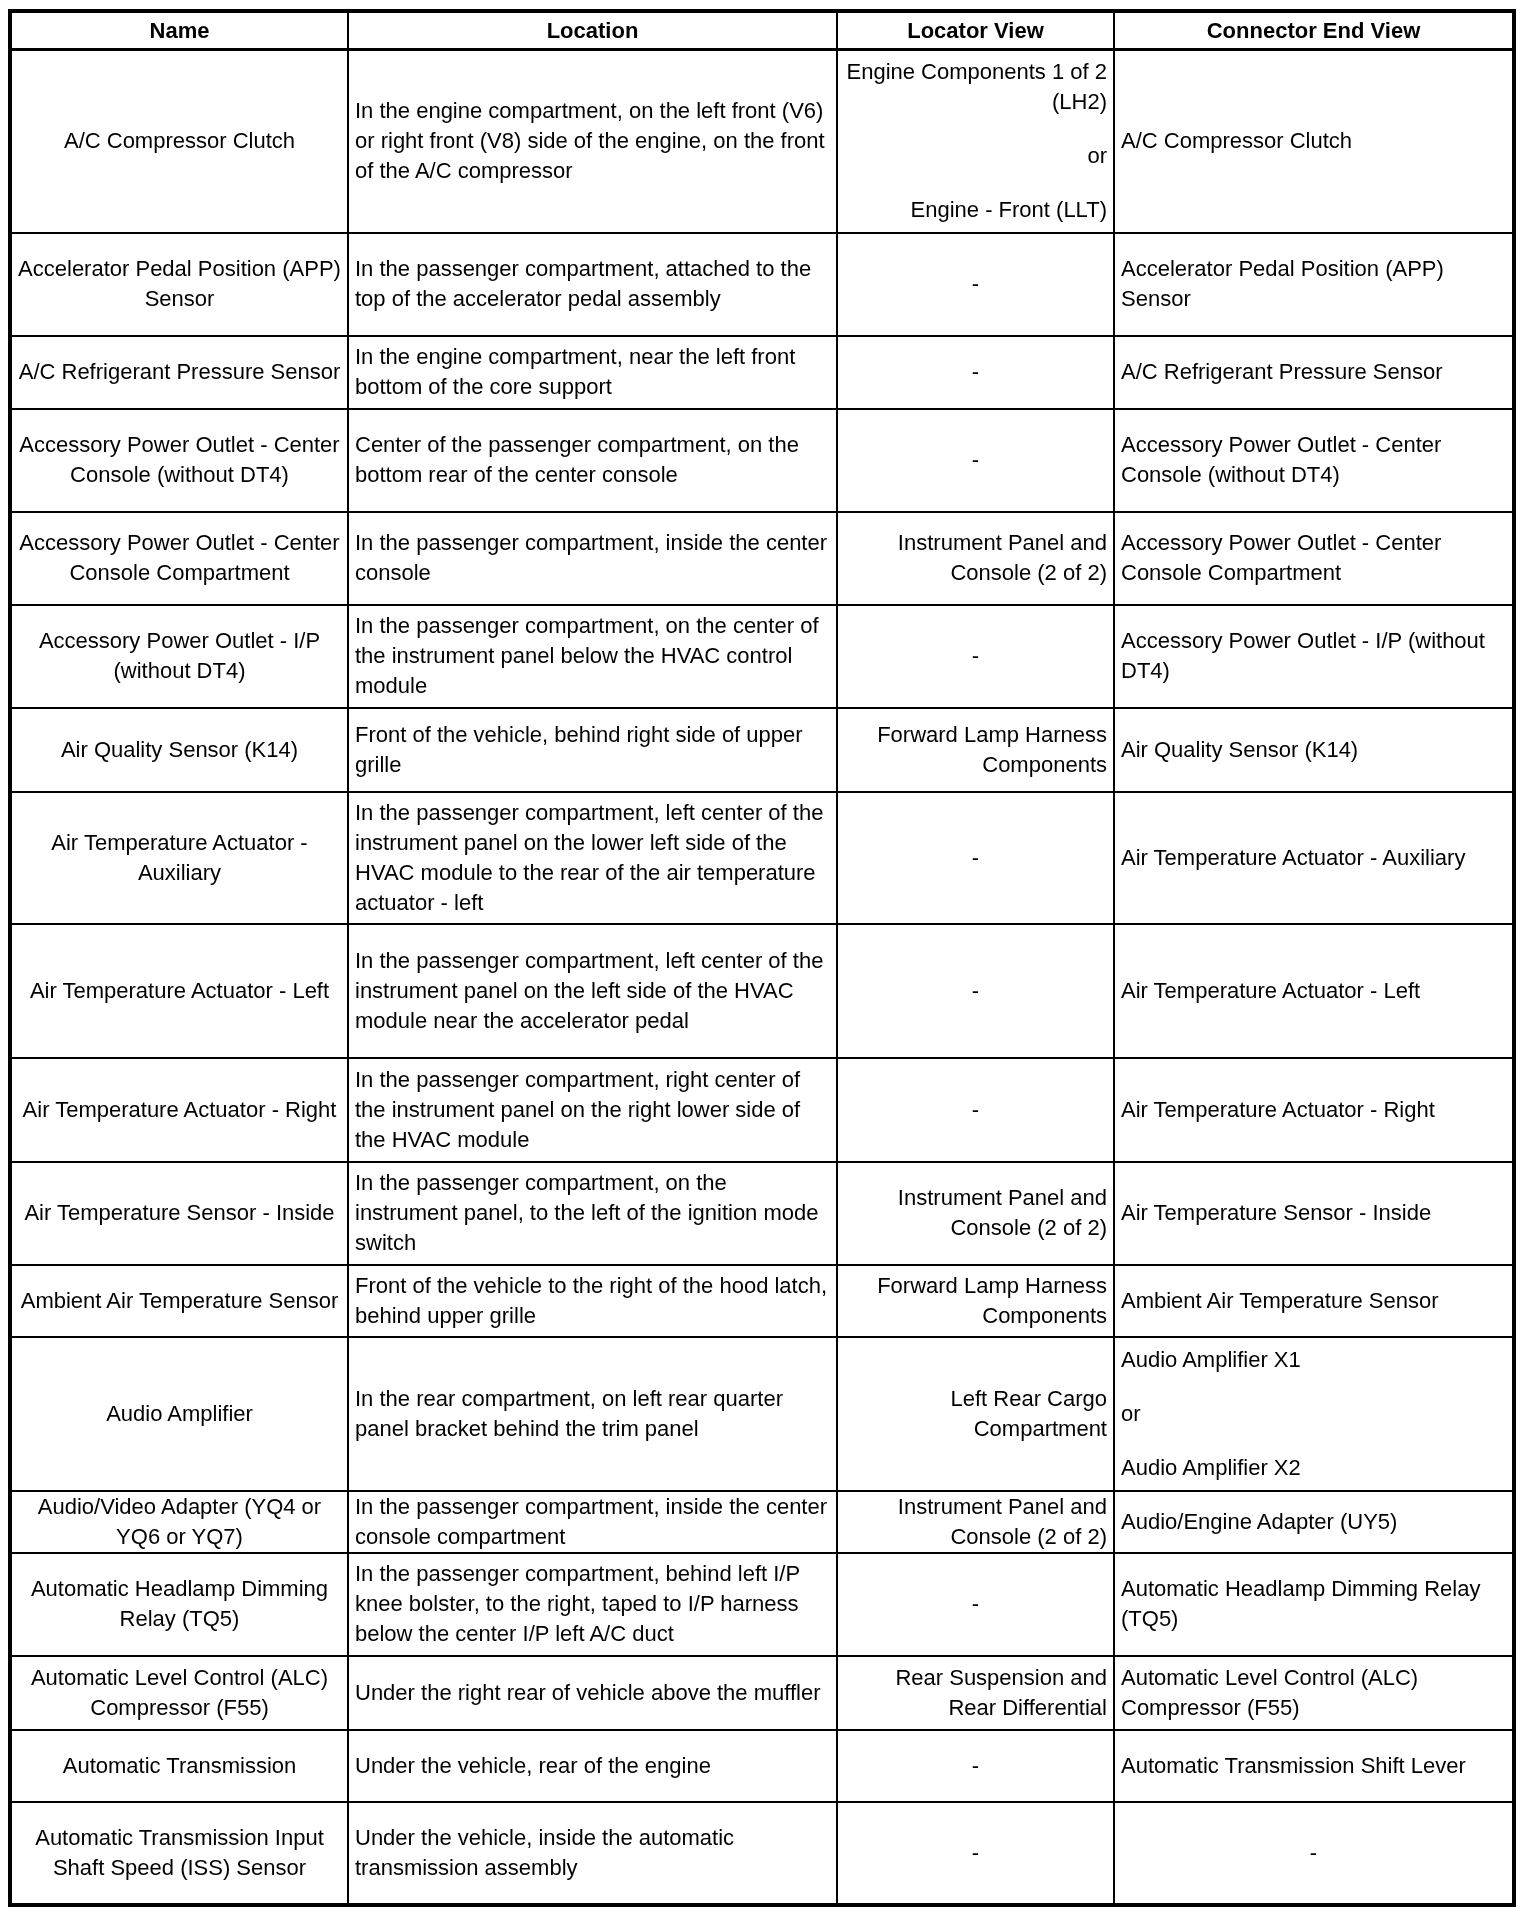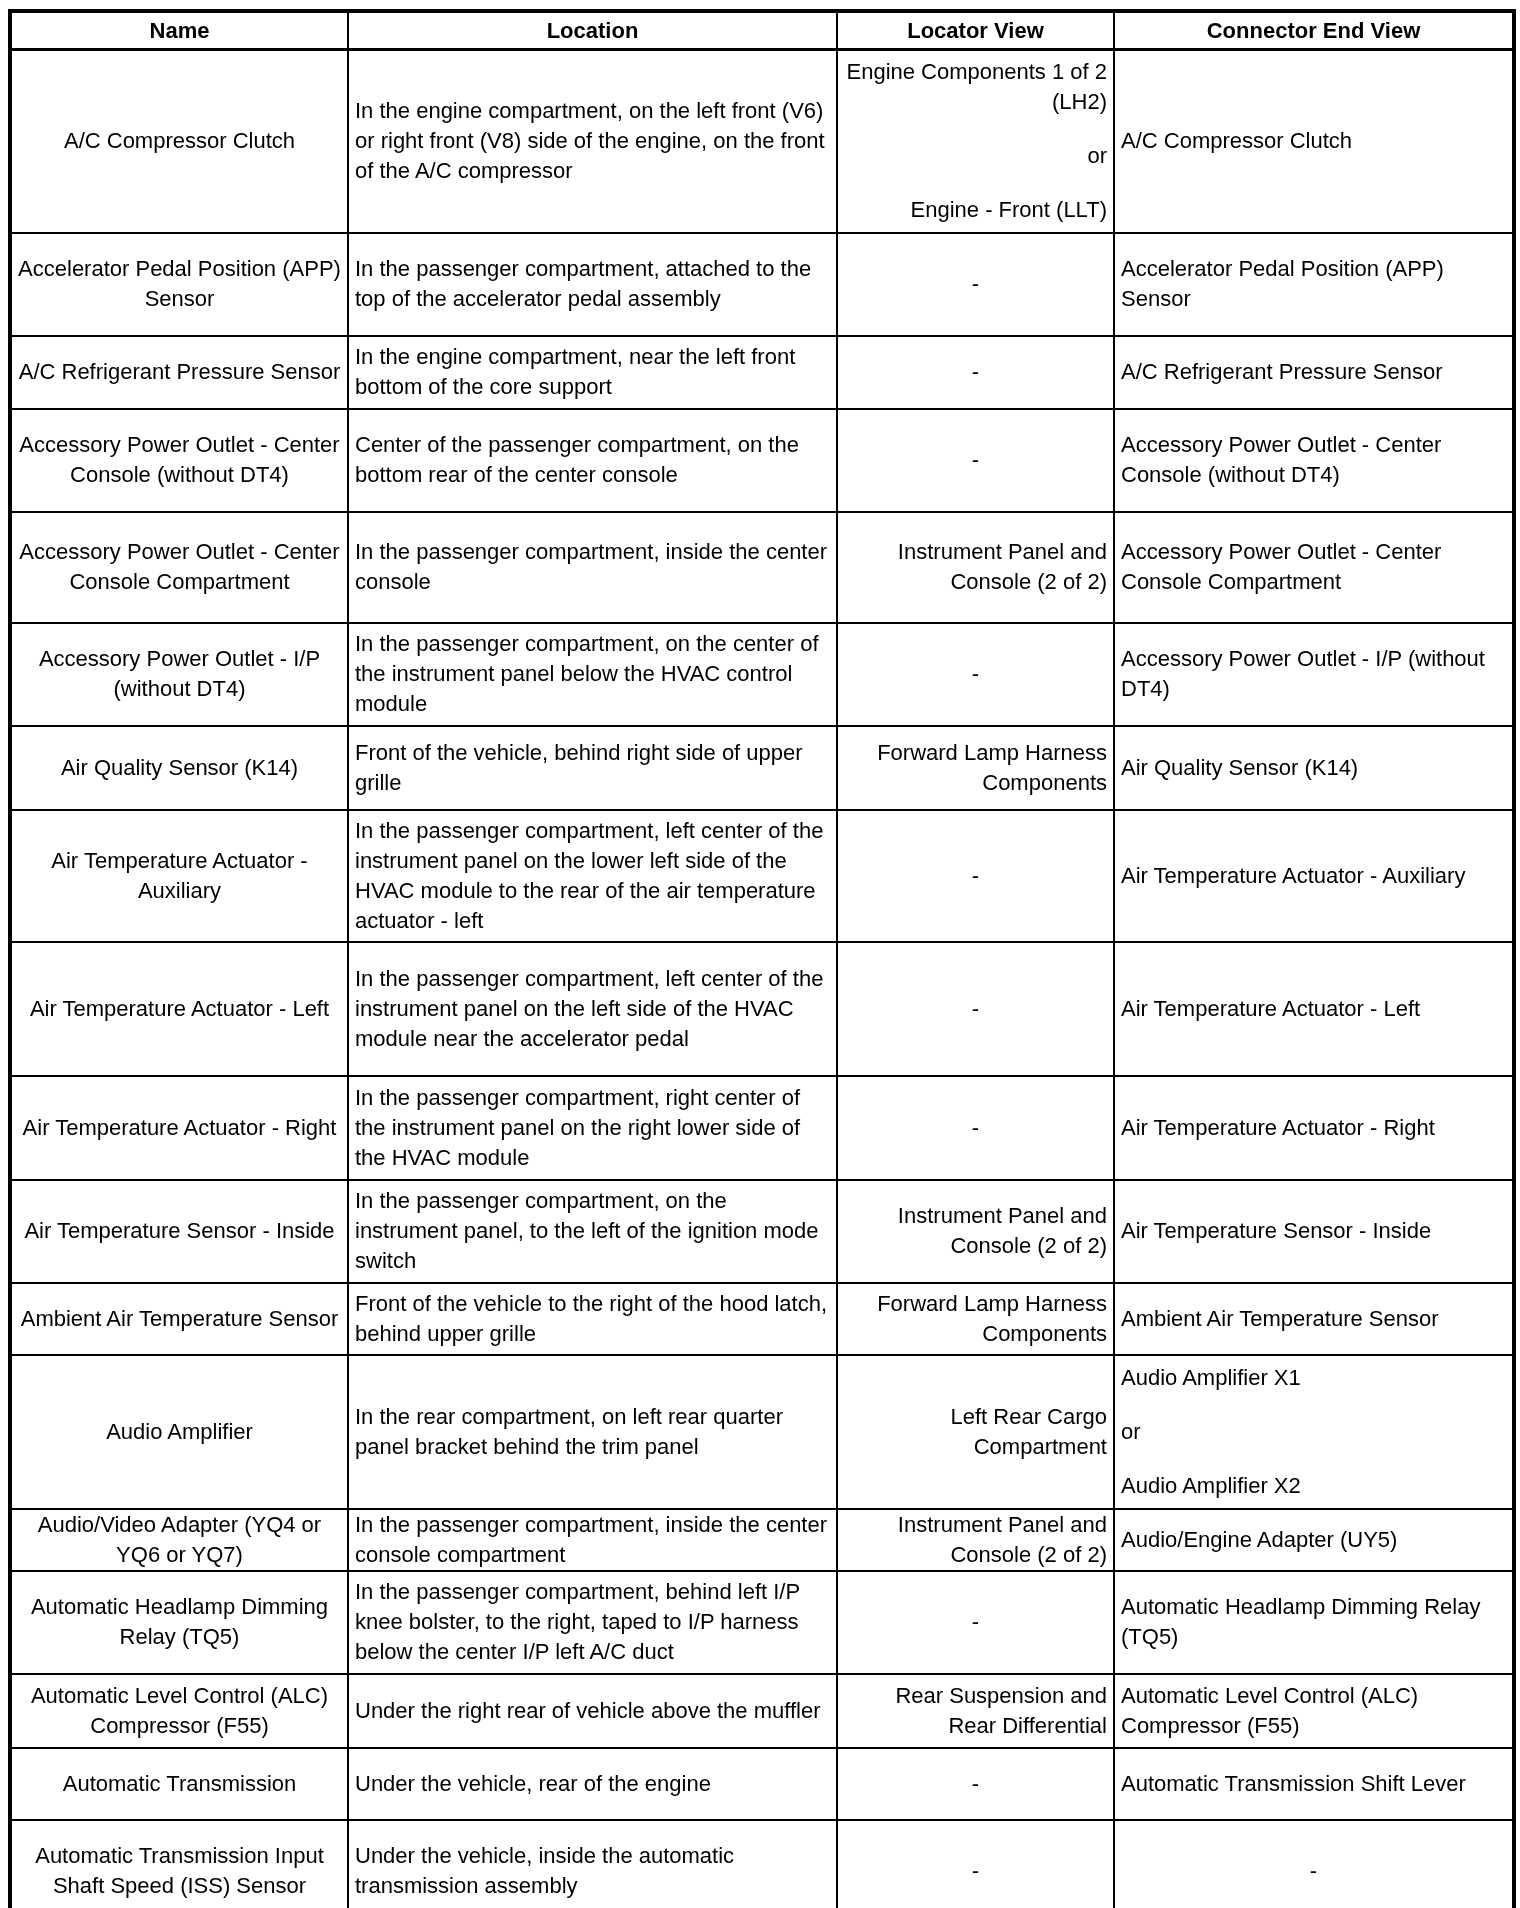--- a/index.html
+++ b/index.html
@@ -91,21 +91,21 @@
       <tr style="height: 103px;">
         <td class="c-name">Accessory Power Outlet - Center Console (without DT4)</td>
         <td class="c-loc">Center of the passenger compartment, on the bottom rear of the center console</td>
         <td class="c-view dash">
           <span class="line">-</span>
         </td>
         <td class="c-conn">
           <span class="line">Accessory Power Outlet - Center Console (without DT4)</span>
         </td>
       </tr>
-      <tr style="height: 111px;">
+      <tr style="height: 93px;">
         <td class="c-name">Accessory Power Outlet - Center Console Compartment</td>
         <td class="c-loc">In the passenger compartment, inside the center console</td>
         <td class="c-view">
           <span class="line">Instrument Panel and Console (2 of 2)</span>
         </td>
         <td class="c-conn">
           <span class="line">Accessory Power Outlet - Center Console Compartment</span>
         </td>
       </tr>
       <tr style="height: 103px;">

